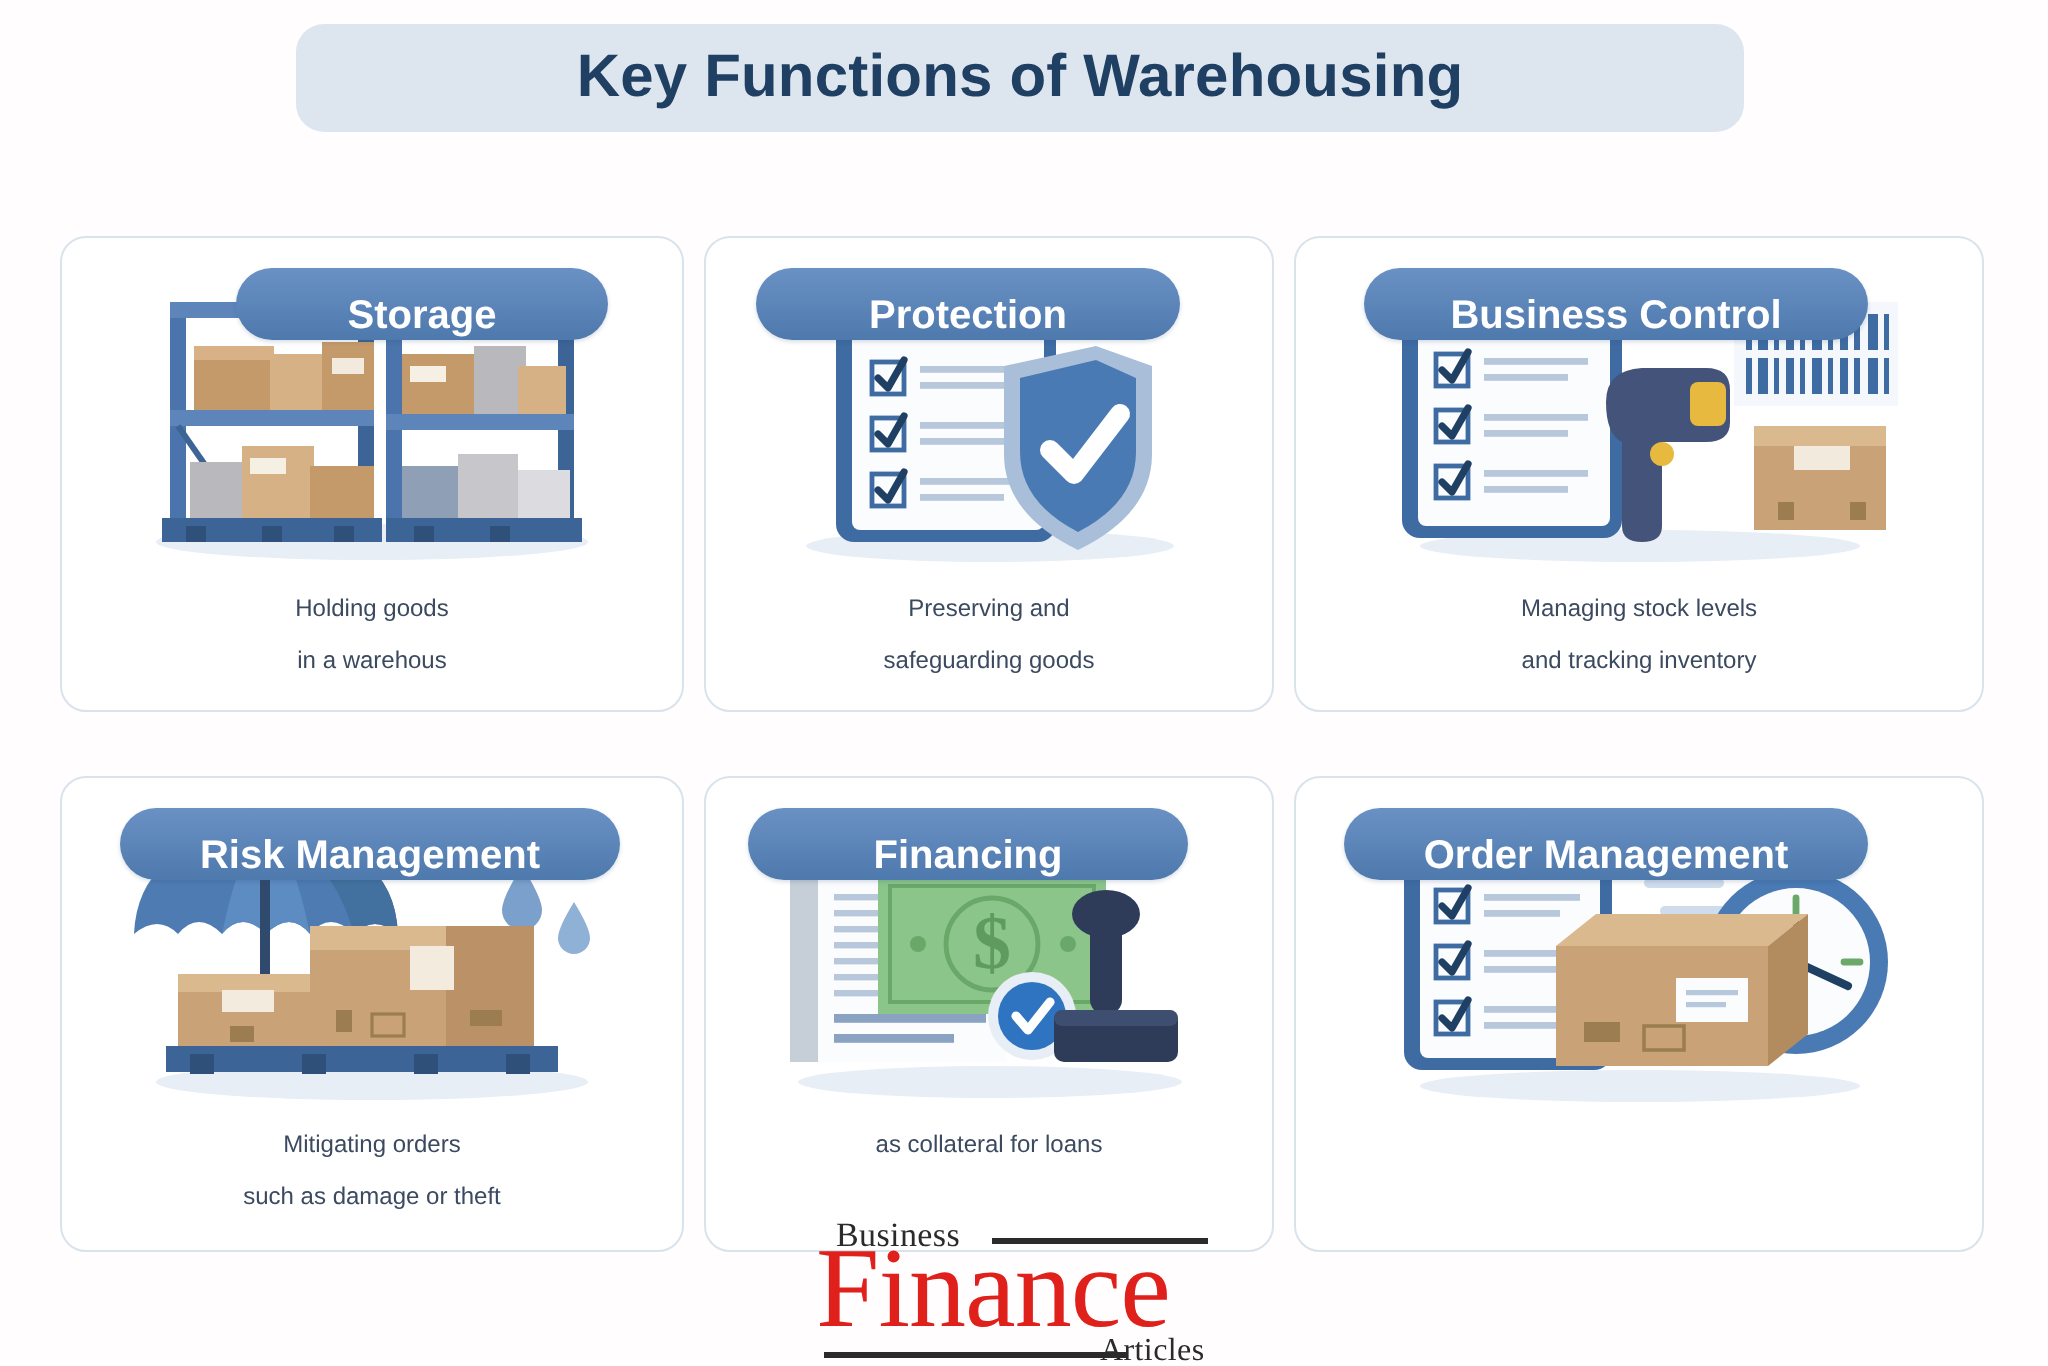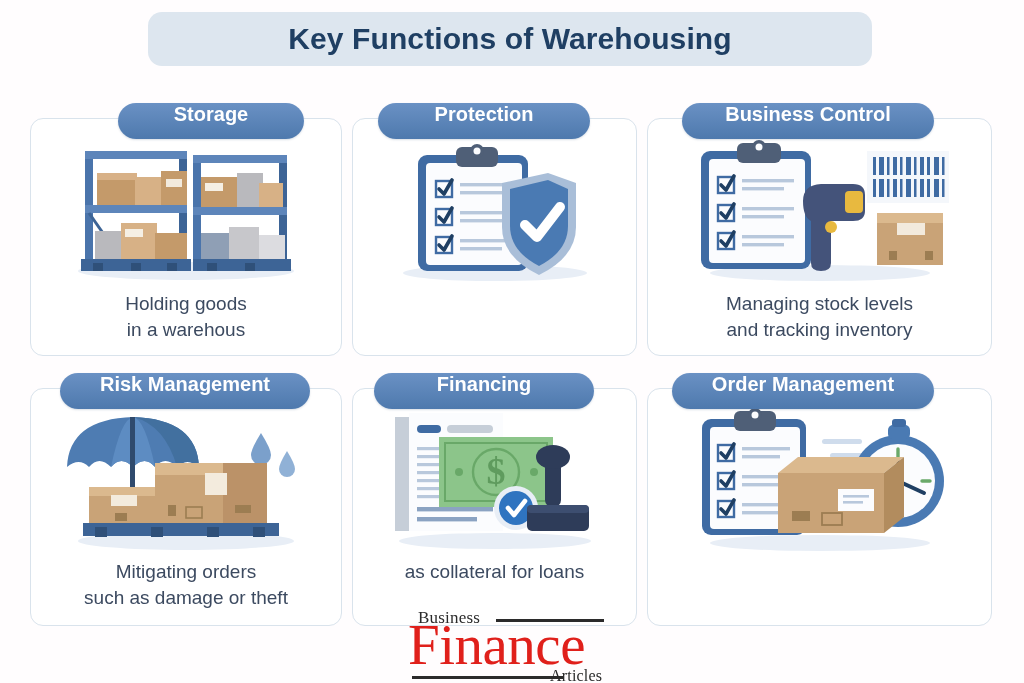--- a/index.html
+++ b/index.html
@@ -50,39 +50,40 @@
   .col2 { left: 352px; width: 285px; }
   .col3 { left: 647px; width: 345px; text-decoration: underline; }
 
   
   .pill {
     position: absolute;
     height: 36px;
     background: linear-gradient(180deg, #6a91c4 0%, #4e79ad 100%);
     border-radius: 18px;
     display: flex;
-    align-items: flex-start;
+    align-items: flex-end;
     justify-content: center;
     color: #ffffff;
     font-size: 20px;
     font-weight: bold;
     z-index: 5;
     box-shadow: 0 1px 2px rgba(40,70,110,0.18);
     white-space: nowrap;
     padding: 0 18px;
     box-sizing: border-box;
+    margin-top: 31px;
   }
 
   
   .caption {
     position: absolute;
     width: 100%;
     text-align: center;
     color: #3c4a60;
-    font-size: 19px;
+    font-size: 12px;
     line-height: 26px;
     left: 0;
   }
   .caption .line { display: block; }
 
   
   .icon-stage {
     position: absolute;
     left: 0;
     width: 100%;
@@ -226,20 +227,24 @@
       <rect x="80" y="84" width="42" height="3.4" fill="#b8c8dc"></rect>
       <rect x="56" y="102" width="16" height="16" fill="none" stroke="#3f6ba3" stroke-width="2.4"></rect>
       <polyline points="59,110 64,115 72,101" fill="none" stroke="#1f3f63" stroke-width="3.6" stroke-linecap="round" stroke-linejoin="round"></polyline>
       <rect x="80" y="104" width="52" height="3.4" fill="#b8c8dc"></rect>
       <rect x="80" y="112" width="42" height="3.4" fill="#b8c8dc"></rect>
 
       <path d="M122 48 L168 38 L196 48 L196 92 Q196 122 159 140 Q122 122 122 92 Z" fill="#a9bed8"></path>
       <path d="M130 54 L168 45 L188 54 L188 91 Q188 116 159 131 Q130 116 130 91 Z" fill="#4a7ab3"></path>
       <polyline points="145,90 157,102 180,72" fill="none" stroke="#ffffff" stroke-width="10" stroke-linecap="round" stroke-linejoin="round"></polyline>
     </svg>
+  </div>
+  <div class="caption" style="top:172px">
+    <span class="line">Preserving and</span>
+    <span class="line">safeguarding goods</span>
   </div>
 </div>
 <div class="pill" style="left:378px; top:103px; width:212px;">
   <span>Protection</span>
 </div>
 
 <div class="card card-r1 col3">
   <div class="icon-stage">
     <svg width="270" height="150" viewBox="0 0 270 150">
       <ellipse cx="135" cy="138" rx="110" ry="8" fill="#e8eef6"></ellipse>

